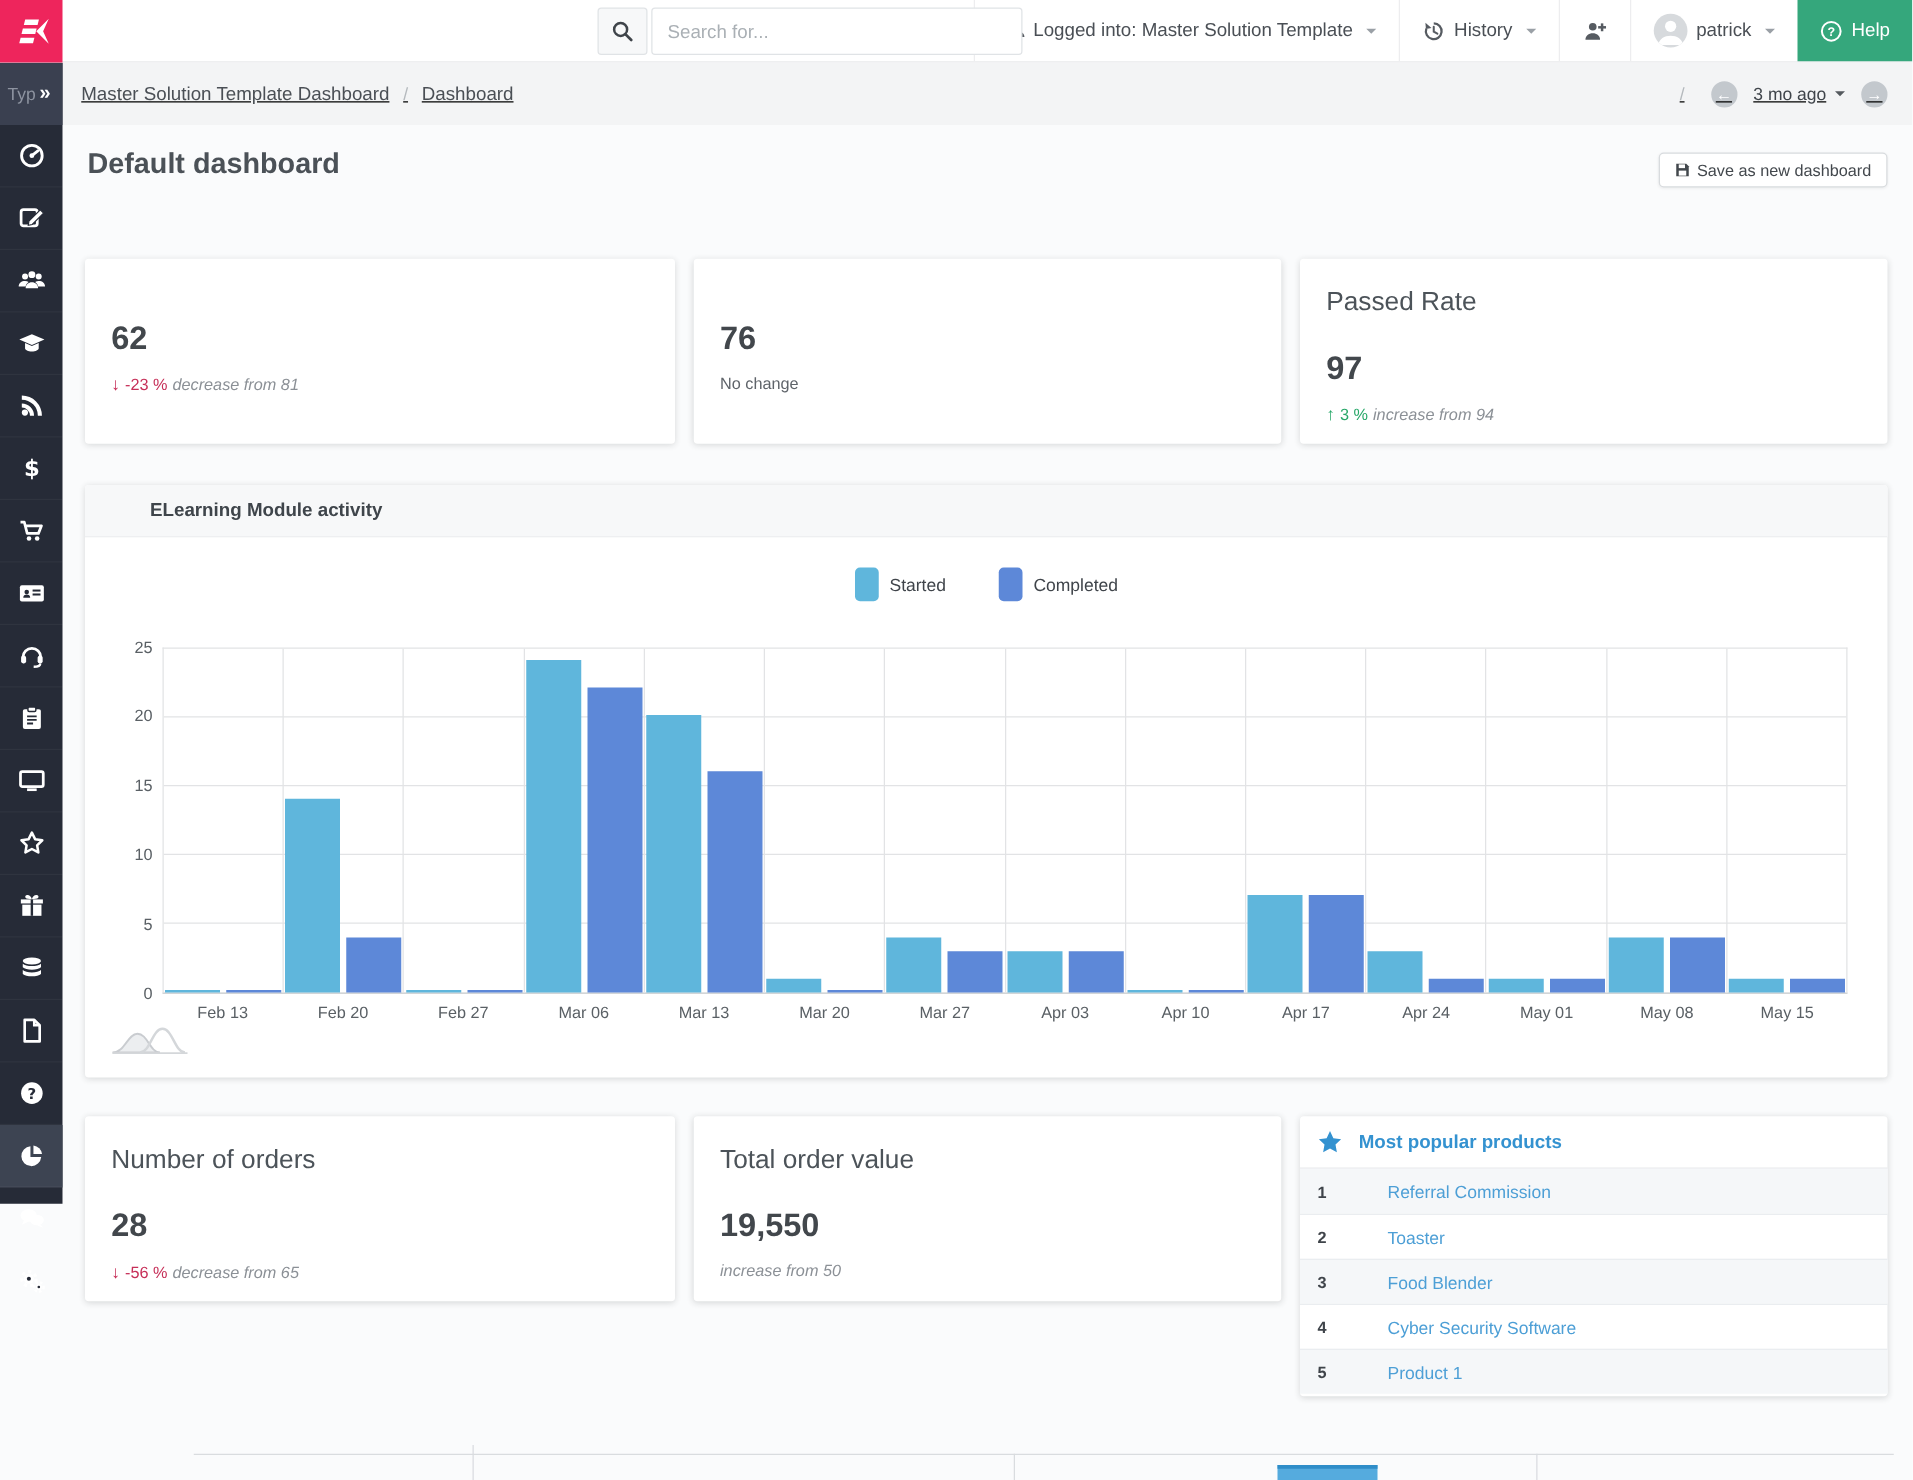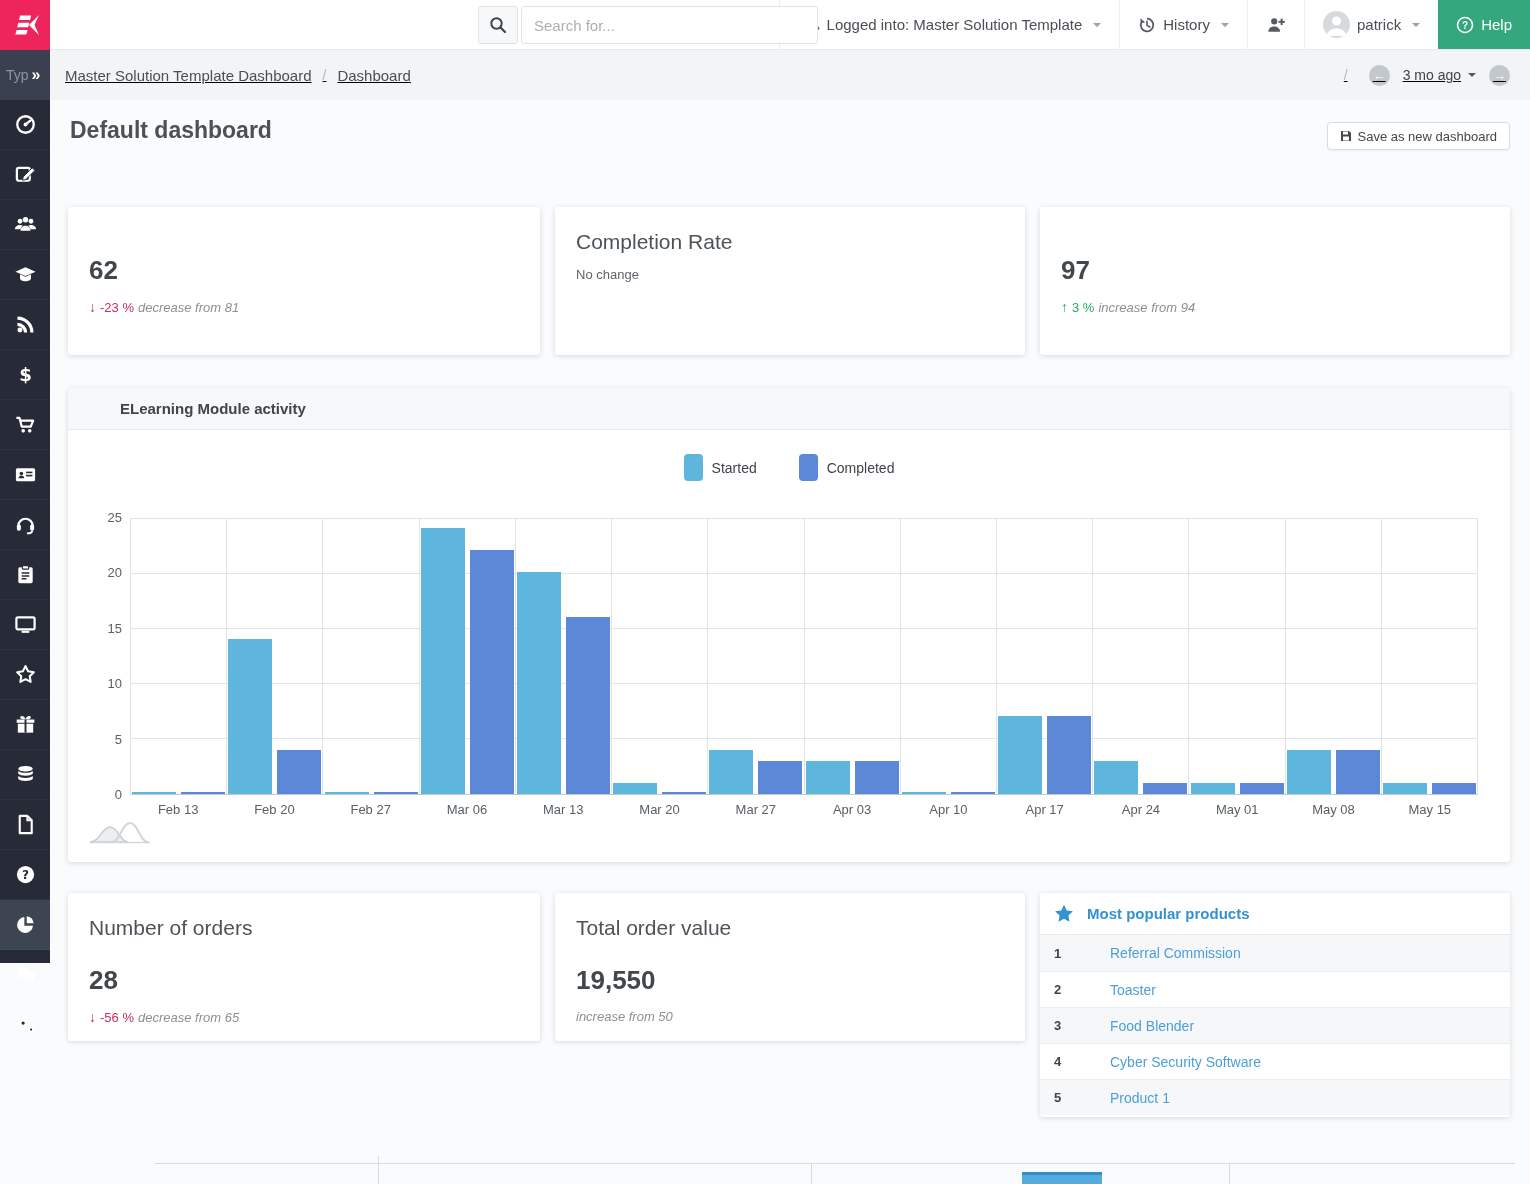--- a/index.html
+++ b/index.html
@@ -381,27 +381,28 @@
   <div class="card stat-card" style="left:68px; top:207px; width:472px;">
     <div class="card-value">62</div>
     <div class="card-delta">
       <span class="d-arrow d-down">↓</span>
       <span class="d-down">-23 %</span>
       <span class="dtext">decrease from 81</span>
     </div>
   </div>
 
   <div class="card stat-card" style="left:555px; top:207px; width:470px;">
-    <div class="card-title">Completion Rate</div>
+    <div class="card-value">76</div>
     <div class="card-delta">
       <span class="plain">No change</span>
     </div>
   </div>
 
   <div class="card stat-card" style="left:1040px; top:207px; width:470px;">
+    <div class="card-title">Passed Rate</div>
     <div class="card-value">97</div>
     <div class="card-delta">
       <span class="d-arrow d-up">↑</span>
       <span class="d-up">3 %</span>
       <span class="dtext">increase from 94</span>
     </div>
   </div>
 
   <div class="card" id="chart-panel">
     <div class="panel-header">ELearning Module activity</div>

